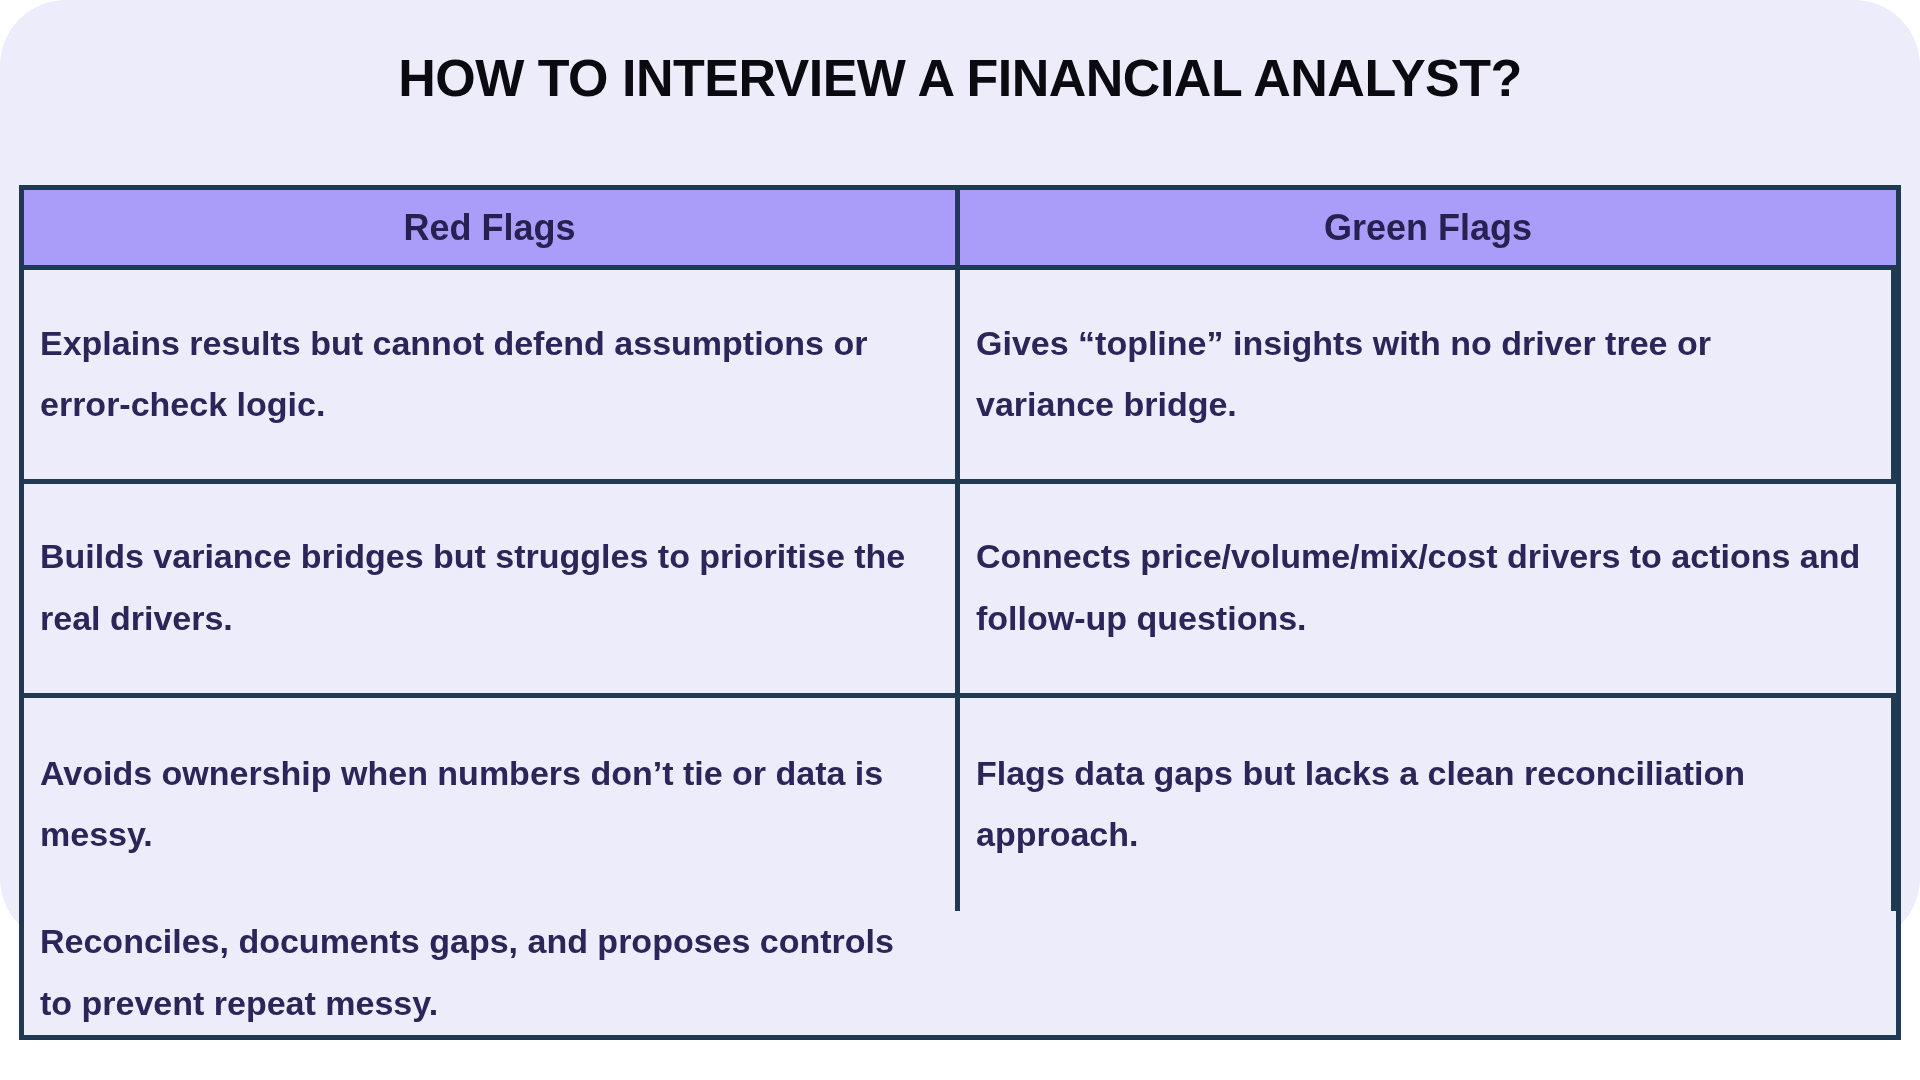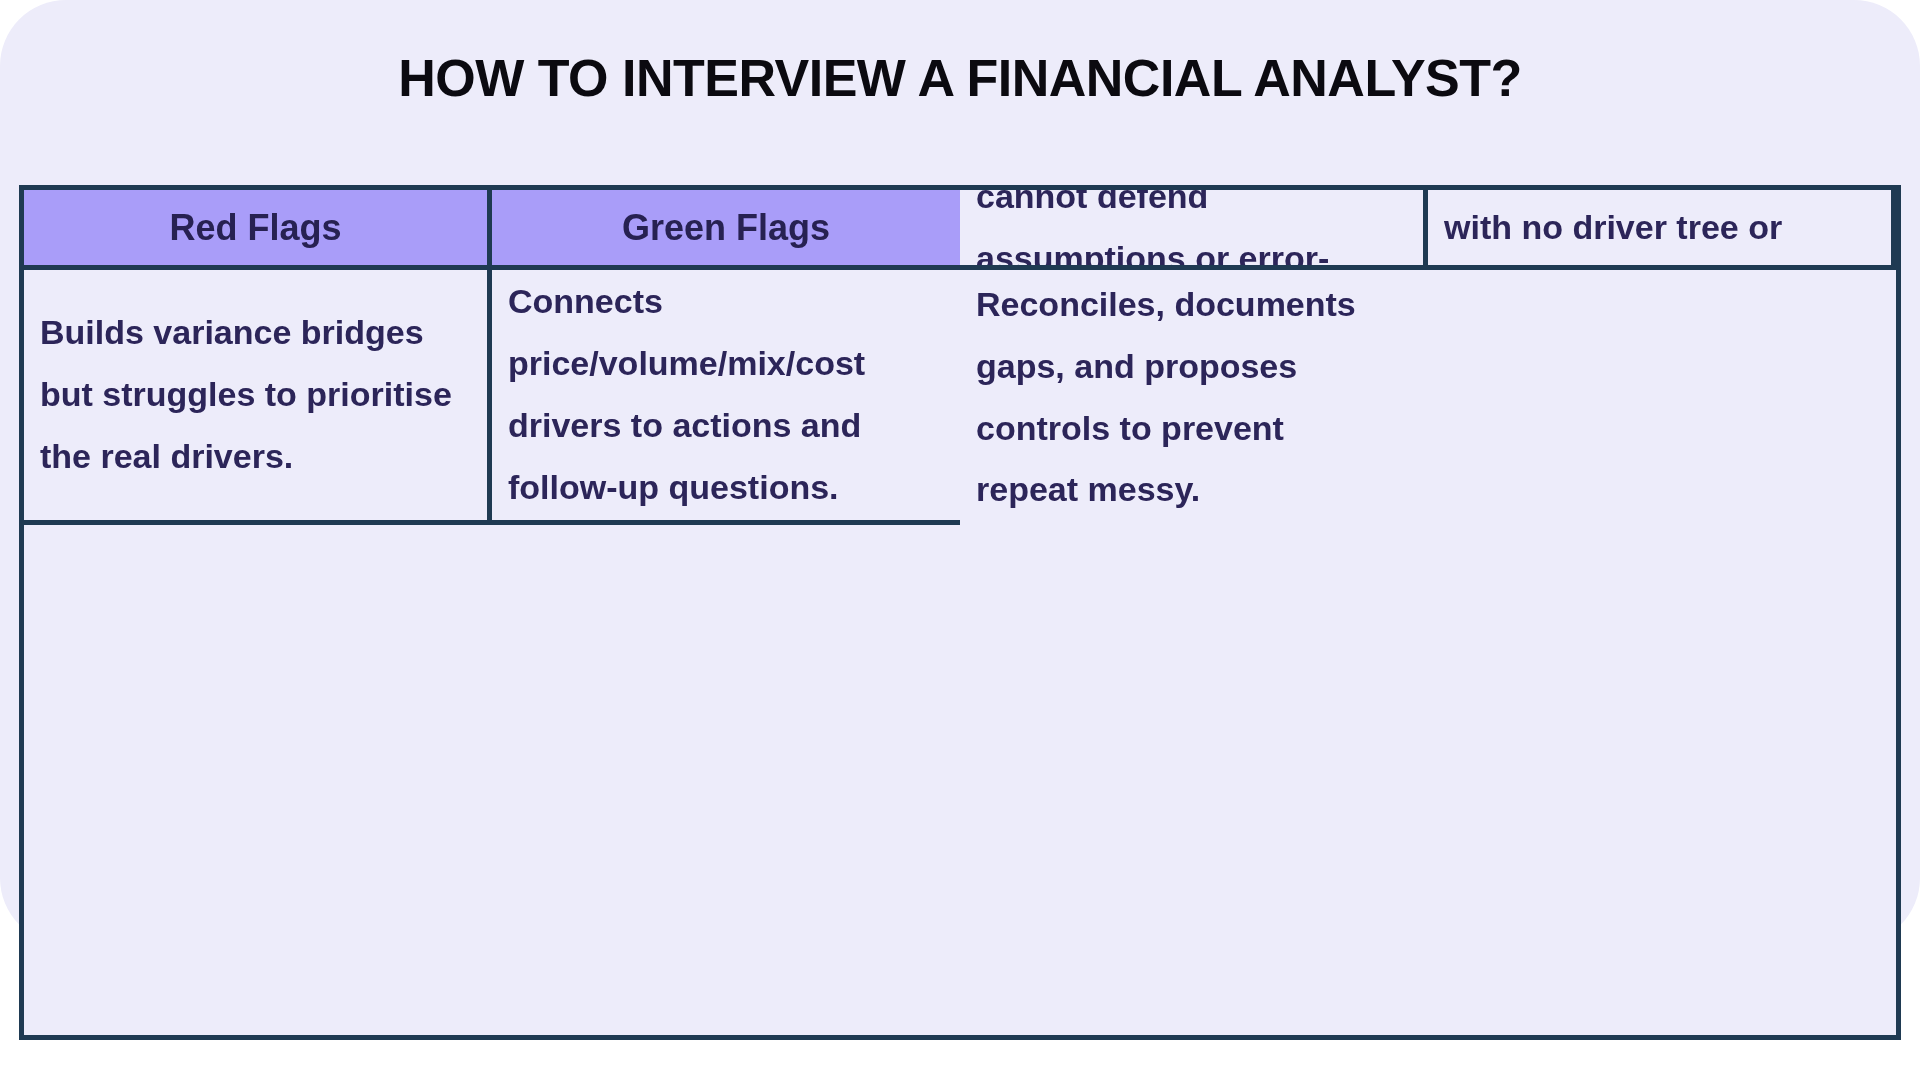--- a/index.html
+++ b/index.html
@@ -33,21 +33,21 @@
   }
   .flags-table {
     position: absolute;
     left: 19px;
     top: 185px;
     width: 1882px;
     height: 855px;
     box-sizing: border-box;
     border: 5px solid #1F3A52;
     display: grid;
-    grid-template-columns: repeat(4, 1fr);
+    grid-template-columns: repeat(2, 1fr);
     grid-template-rows: 80px repeat(3, 1fr);
     background: #EDECFA;
   }
   .cell {
     box-sizing: border-box;
     overflow: hidden;
   }
   .cell.v-border { border-right: 5px solid #1F3A52; }
   .cell.h-border { border-bottom: 5px solid #1F3A52; }
   .header-cell {
@@ -90,18 +90,24 @@
     <div class="cell body-cell v-border h-border">
       <p>Gives “topline” insights with no driver tree or variance bridge.</p>
     </div>
     <div class="cell body-cell v-border h-border">
       <p>Builds variance bridges but struggles to prioritise the real drivers.</p>
     </div>
     <div class="cell body-cell h-border">
       <p>Connects price/volume/mix/cost drivers to actions and follow-up questions.</p>
     </div>
 
+    <div class="cell body-cell v-border">
+      <p>Avoids ownership when numbers don’t tie or data is messy.</p>
+    </div>
+    <div class="cell body-cell v-border">
+      <p>Flags data gaps but lacks a clean reconciliation approach.</p>
+    </div>
     <div class="cell body-cell">
       <p>Reconciles, documents gaps, and proposes controls to prevent repeat messy.</p>
     </div>
 
   </div>
 </div>
 
 </body></html>

